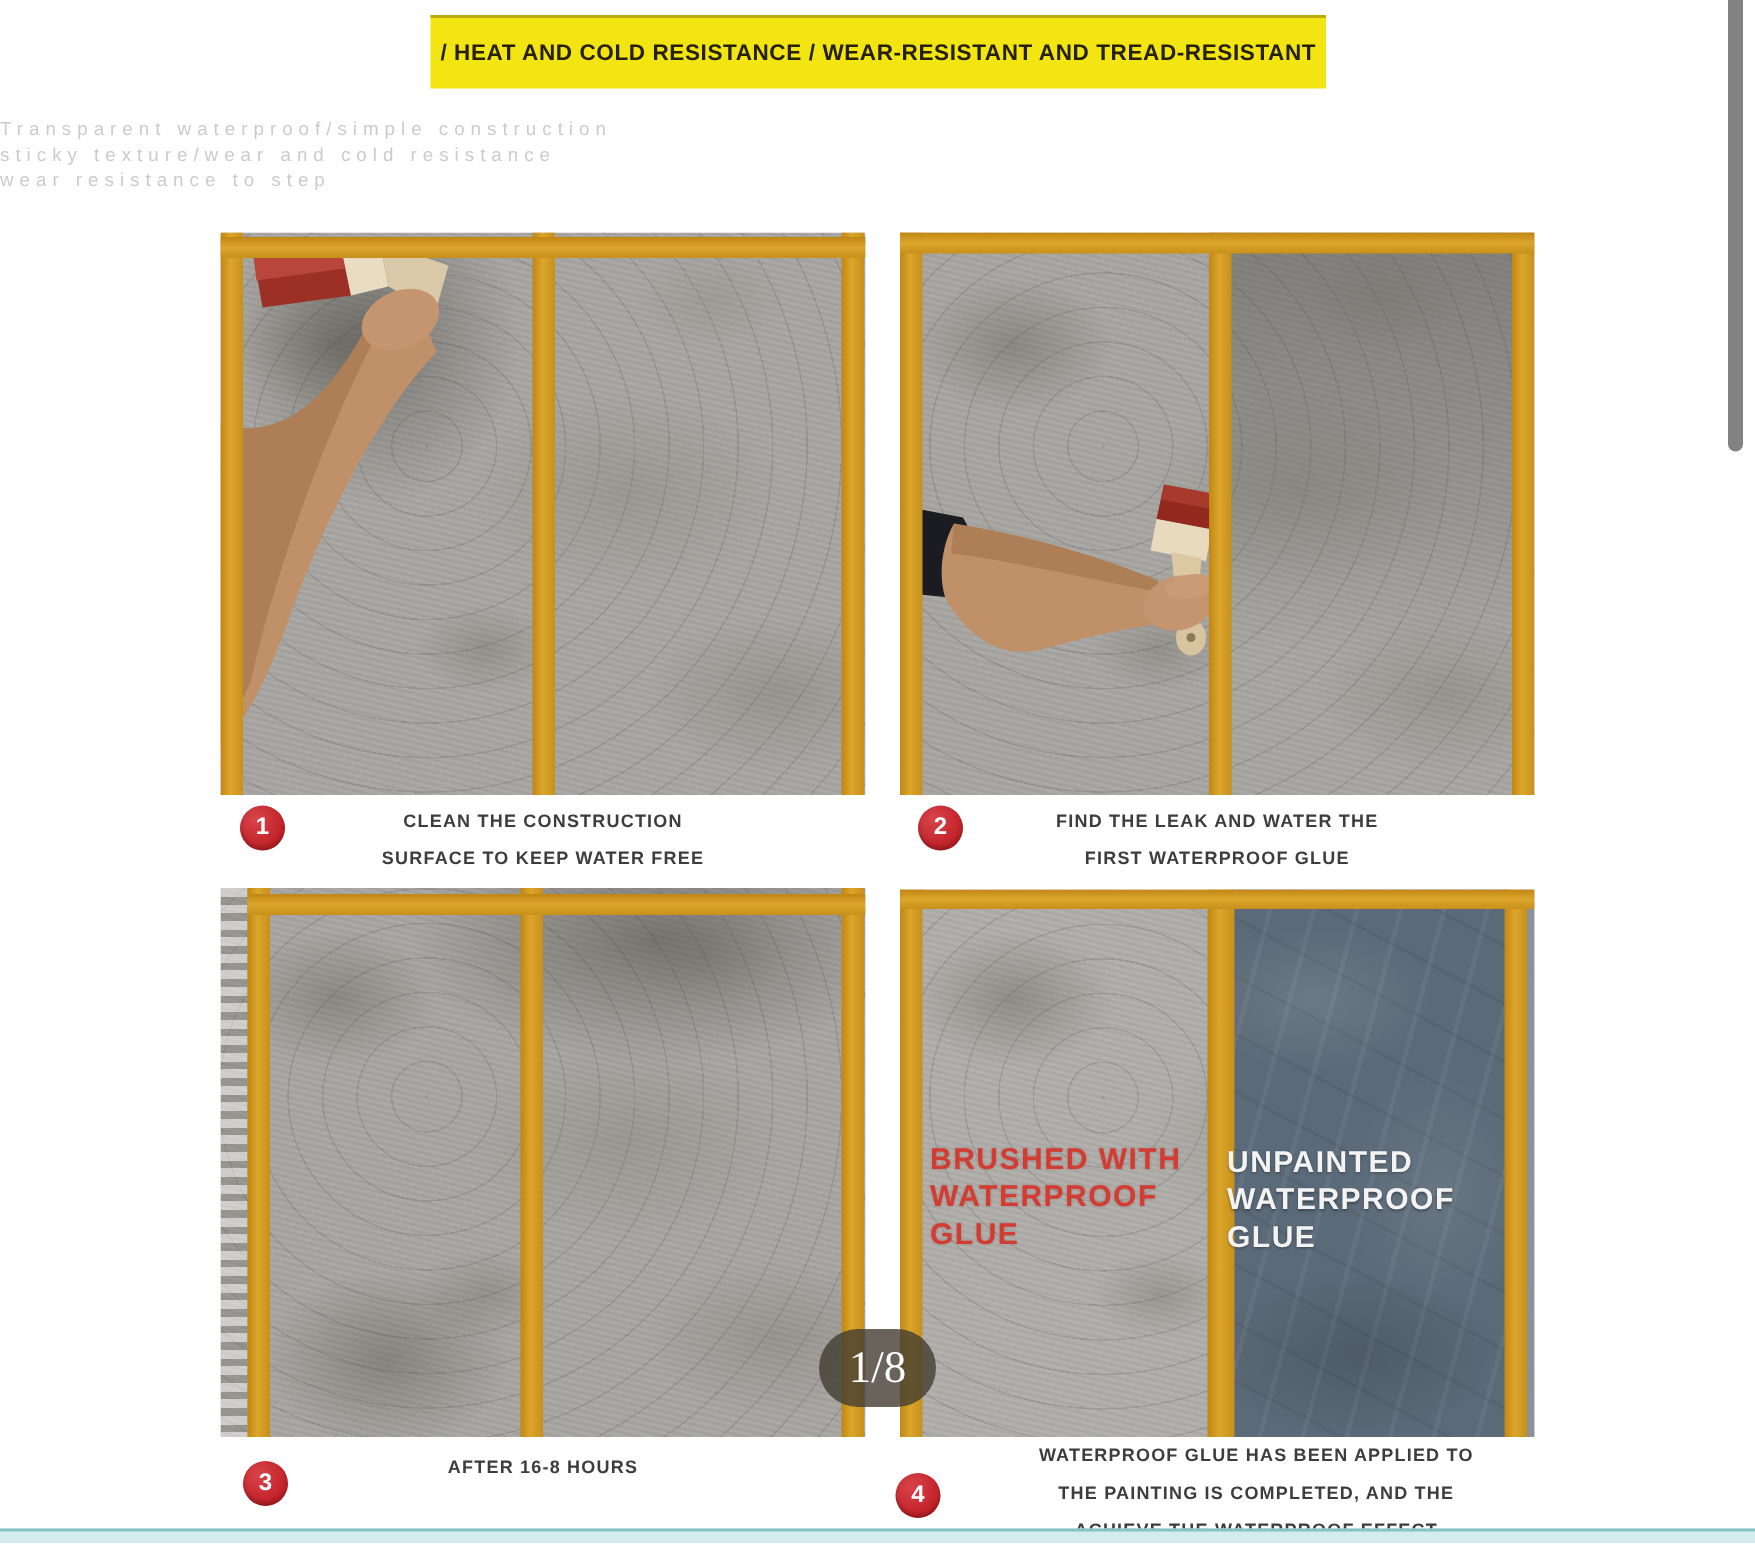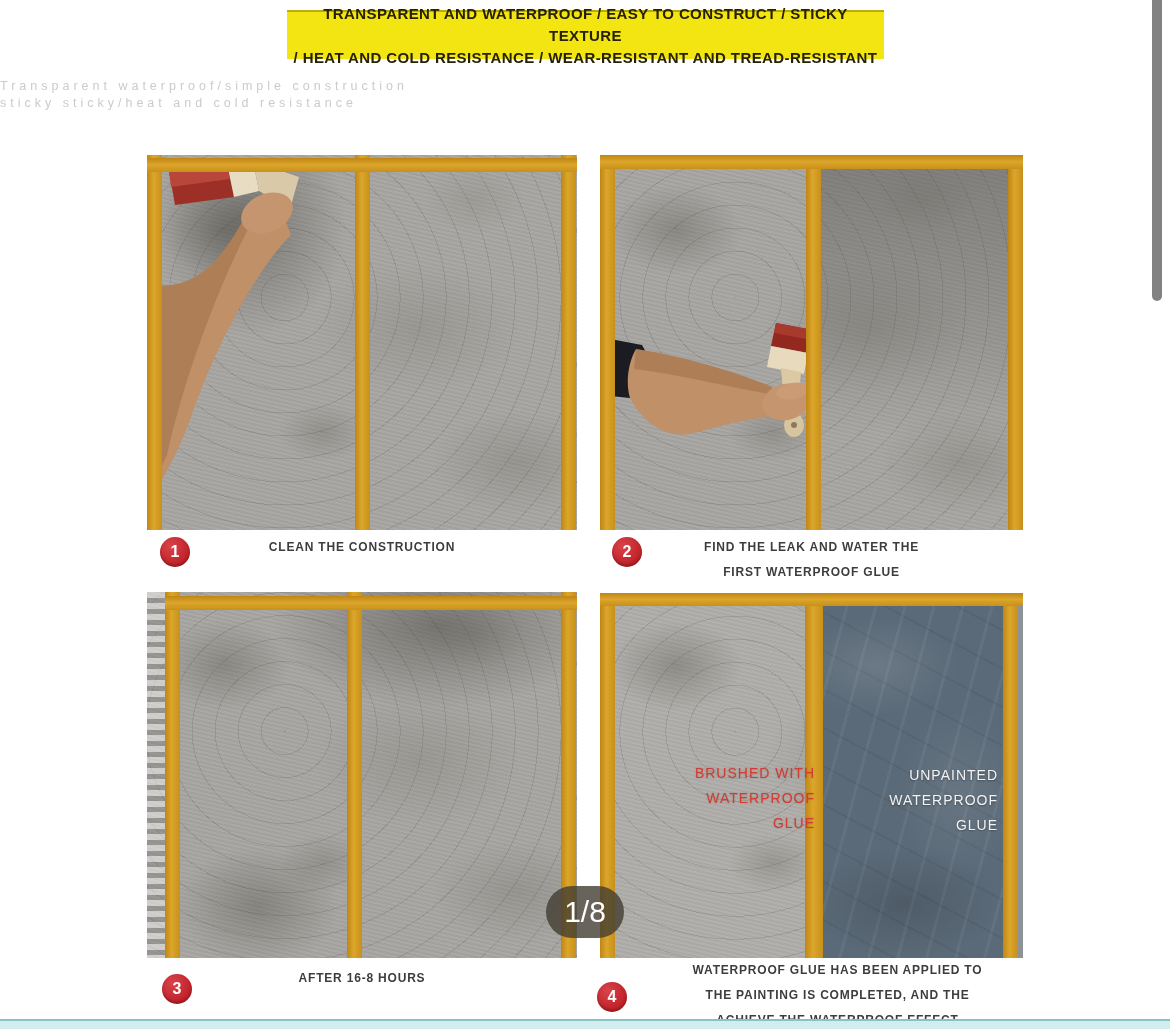--- a/index.html
+++ b/index.html
@@ -58,22 +58,22 @@
       radial-gradient(ellipse 90px 120px at 75% 55%, rgba(255,255,255,.08), transparent 70%),
       radial-gradient(ellipse 140px 80px at 45% 85%, rgba(0,0,0,.14), transparent 70%),
       repeating-linear-gradient(105deg, rgba(255,255,255,.05) 0 3px, transparent 3px 28px),
       repeating-linear-gradient(28deg, rgba(0,0,0,.06) 0 2px, transparent 2px 34px);
   }
   .photo-edge-r{position:absolute;top:0;bottom:0;right:0;width:6px;background:#8d9298;}
   .ragged-left{position:absolute;top:0;bottom:0;left:0;width:18px;
     background:linear-gradient(to right,#d6d4d0,#bdbbb6 60%,#a8a6a2);
     background-image:repeating-linear-gradient(to bottom, rgba(255,255,255,.45) 0 6px, rgba(120,118,112,.35) 6px 11px);}
   
-  .photo-label{position:absolute;text-align:right;font-weight:400;
-    font-size:14px;letter-spacing:1px;line-height:25px;}
+  .photo-label{position:absolute;text-align:left;font-weight:700;
+    font-size:20px;letter-spacing:1px;line-height:25px;}
   .label-red{left:20px;width:195px;top:168px;color:var(--label-red,#d23c33);
     text-shadow:0 0 2px rgba(120,20,15,.25);}
   .label-white{left:218px;width:180px;top:170px;color:var(--label-white,#f3f3f3);
     text-shadow:0 1px 2px rgba(0,0,0,.35);}
   .photo-label span{display:block;}
   
   .caption{position:absolute;}
   .caption .lines{text-align:center;color:var(--caption-text,#3d3d3d);
     font-weight:700;font-size:12px;letter-spacing:.8px;line-height:25px;}
   .caption .lines span{display:block;}
@@ -90,46 +90,46 @@
   #cap3{left:147px;top:966px;width:430px;}
   #cap3 .badge{left:15px;top:8px;}
   #cap4{left:595px;top:958px;width:455px;}
   #cap4 .badge{left:2px;top:24px;}
   #cap4 .lines{margin-left:30px;}
   
   .pager{
     position:absolute;left:546px;top:886px;width:78px;height:52px;
     background:var(--pager-bg,rgba(66,61,50,.8));border-radius:28px;
     color:#fff;font-size:30px;line-height:52px;text-align:center;z-index:6;
-    font-family:Liberation Sans, sans-serif;
+    font-family:Liberation Serif, serif;
   }
   
   .scrollbar-thumb{
     position:absolute;right:8px;top:0;width:10px;height:301px;
     background:#828282;border-radius:0 0 6px 6px;z-index:9;
   }
   
   .bottom-strip{
     position:absolute;left:0;right:0;bottom:0;height:8px;
     background:#d3ecee;border-top:2px solid #86c3c6;
   }
 </style>
 </head>
 <body>
 
 <div class="screen">
 
   <div class="banner">
-    <span>TRANSPARENT AND WATERPROOF / EASY TO CONSTRUCT / STICKY TEXTURE</span>
     <span>/ HEAT AND COLD RESISTANCE / WEAR-RESISTANT AND TREAD-RESISTANT</span>
   </div>
 
   <div class="subtitle">
     <span>Transparent waterproof/simple construction</span>
-    <span>sticky sticky/heat and cold resistance</span>
+    <span>sticky texture/wear and cold resistance</span>
+    <span>wear resistance to step</span>
   </div>
 
   <div class="panel" id="panel1">
     <div class="concrete"></div>
     <div class="shade" style="left:15px;top:14px;width:195px;height:220px;
          background:radial-gradient(ellipse 130px 150px at 45% 25%, rgba(62,60,55,.45), transparent 75%);"></div>
     <svg width="430" height="375" viewBox="0 0 430 375">
       <g>
         <polygon points="22,16 80,8 87,42 28,50" fill="#9c2f26"></polygon>
         <polygon points="22,16 80,8 83,24 24,32" fill="#b8463a"></polygon>
@@ -174,20 +174,21 @@
     <div class="tape" style="left:0;"></div>
     <div class="tape" style="left:206px;"></div>
     <div class="tape" style="left:408px;"></div>
     <div class="tape-h"></div>
   </div>
 
   <div class="caption" id="cap1">
     <div class="badge">1</div>
     <div class="lines">
       <span>CLEAN THE CONSTRUCTION</span>
+      <span>SURFACE TO KEEP WATER FREE</span>
     </div>
   </div>
   <div class="caption" id="cap2">
     <div class="badge">2</div>
     <div class="lines">
       <span>FIND THE LEAK AND WATER THE</span>
       <span>FIRST WATERPROOF GLUE</span>
     </div>
   </div>
 

